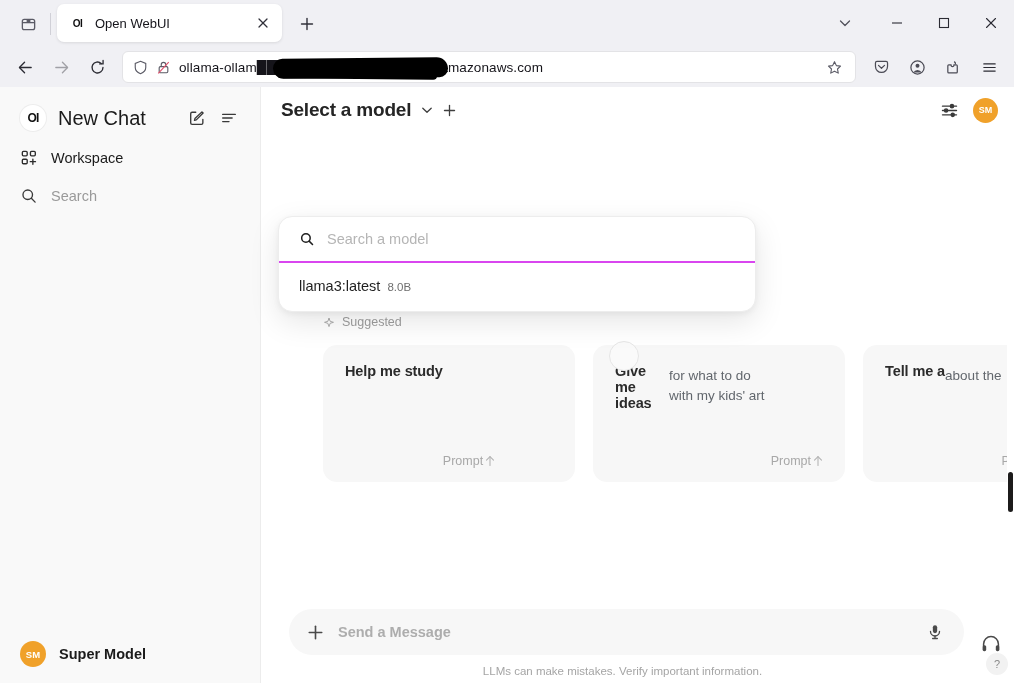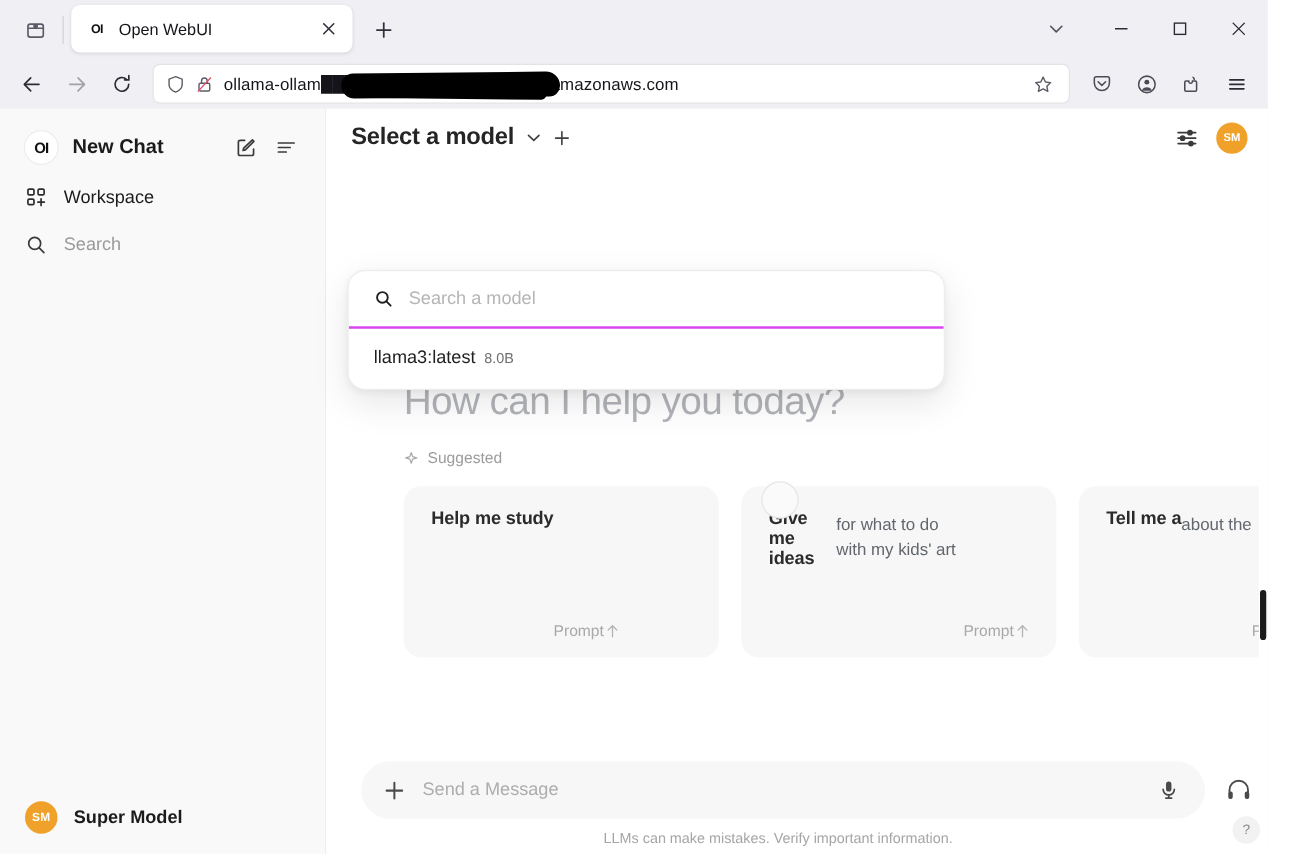--- a/index.html
+++ b/index.html
@@ -84,39 +84,39 @@
   .sb-row {
     display:flex; align-items:center; gap: 12px; height: 34px;
     border-radius: 8px; padding: 0 4px; margin-bottom: 6px;
   }
   .sb-logo {
     width: 26px; height: 26px; border-radius: 50%; background:#fff;
     display:flex; align-items:center; justify-content:center;
     font-size: 12px; font-weight: 800; color:#111; letter-spacing:-0.8px;
     box-shadow: 0 0 0 1px #ededed;
   }
-  .sb-label { font-size: 16px; color: #1b1b1b; font-weight: 700; flex:1; }
+  .sb-label { font-size: 20px; color: #1b1b1b; font-weight: 400; flex:1; }
   .sb-actions { display:flex; align-items:center; gap: 14px; padding-right: 2px; }
   .sb-icon { display:flex; align-items:center; justify-content:center; }
   .sb-simple { display:flex; align-items:center; gap: 13px; height: 34px; padding: 0 4px; border-radius:8px; margin-bottom: 4px; }
   .sb-simple .sb-label { font-size: 14.5px; font-weight: 500; }
   .sb-search-ph { font-size: 14.5px; color: #9a9a9a; }
   .sb-spacer { flex: 1; }
   .sb-user {
     display:flex; align-items:center; gap: 13px; padding: 12px 20px 16px 20px;
   }
   .avatar-sm {
     width: 26px; height: 26px; border-radius: 50%; background:#f0a12a;
     color:#fff; font-size: 9.5px; font-weight: 700;
     display:flex; align-items:center; justify-content:center; letter-spacing: 0.2px;
   }
   .sb-user-name { font-size: 14.5px; color:#1b1b1b; font-weight: 600; }
 
   
-  .main { flex:1; display:flex; flex-direction:column; position:relative; background:#fff; min-width:0;gap:44px; }
+  .main { flex:1; display:flex; flex-direction:column; position:relative; background:#fff; min-width:0; }
   .main-header {
     height: 46px; display:flex; align-items:center; padding: 0 16px 0 20px; gap: 8px;
     flex-shrink:0;
   }
   .model-select { display:flex; align-items:center; gap: 9px; }
   .model-title { font-size: 19px; font-weight: 700; color: #252525; letter-spacing:-0.2px; }
   .chev-btn, .plus-btn { display:flex; align-items:center; justify-content:center; }
   .hdr-spacer { flex:1; }
   .hdr-right { display:flex; align-items:center; gap: 14px; }
   .avatar-hdr {
@@ -155,21 +155,21 @@
     padding: 18px 20px 14px 22px; display:flex; flex-direction:row;
     flex-shrink: 0;
   }
   .card-title { font-size: 14.5px; font-weight: 700; color:#2b2b2b; letter-spacing:-0.1px; }
   .card-sub { font-size: 13.5px; color:#62676d; line-height: 1.45; margin-top: 3px; }
   .card-foot { margin-top:auto; display:flex; align-items:center; justify-content:space-between; }
   .card-foot-label { font-size: 12.5px; color:#a8a8a8; }
 
   
   .composer-area { padding: 0 0 6px 0; }
-  .composer-row { display:flex; align-items:center; gap: 16px; padding: 0 12px 0 28px; }
+  .composer-row { display:flex; align-items:flex-end; gap: 16px; padding: 0 12px 0 28px; font-weight: bold; }
   .composer {
     flex:1; height: 46px; background:#f7f7f7; border-radius: 23px;
     display:flex; align-items:center; gap: 14px; padding: 0 20px 0 18px;
   }
   .composer-ph { flex:1; font-size: 14.5px; color:#adadad; }
   .hp-btn { display:flex; align-items:center; justify-content:center; }
   .disclaimer { text-align:center; font-size: 11.5px; color:#a5a5a5; padding: 10px 0 0 0; margin-right: 30px; }
 
   .help-btn {
     position:absolute; right: 6px; bottom: 8px; width: 22px; height: 22px;

